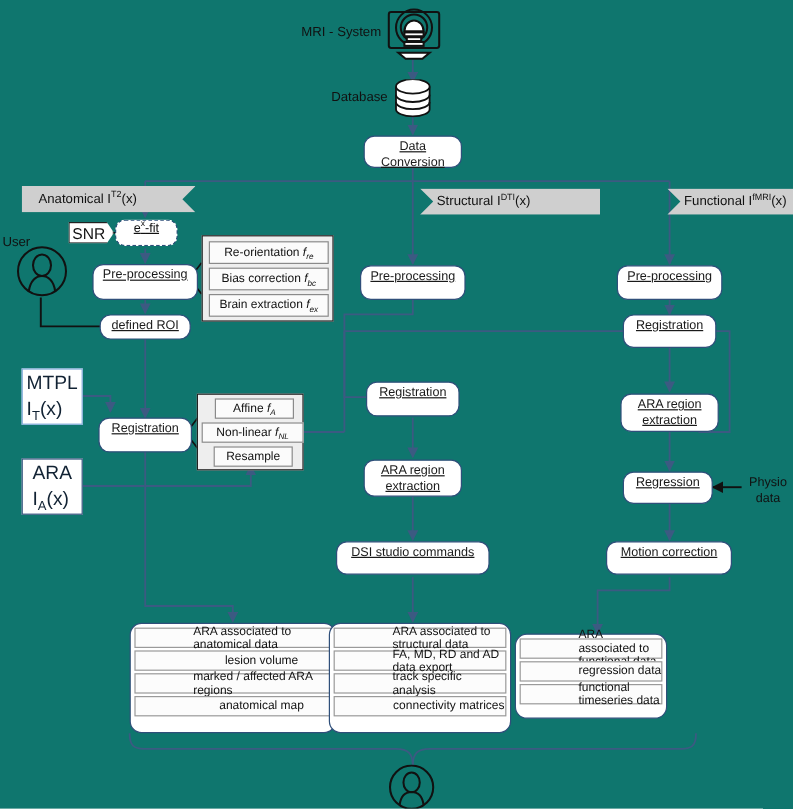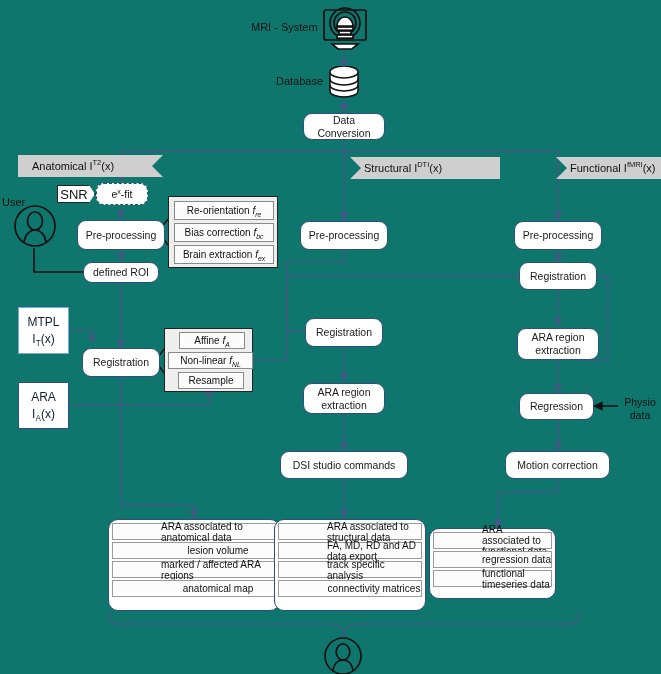--- a/index.html
+++ b/index.html
@@ -1,20 +1,20 @@
 <!DOCTYPE html>
 <html><head>
 <meta charset="utf-8">
 <title>MRI Processing Pipeline Flowchart</title>
 <style>
   html,body{margin:0;padding:0;background:#ffffff;}
   body{font-family:"Liberation Sans",sans-serif;}
   #canvas{position:relative;width:661px;height:674px;overflow:hidden;background:#0f766e;}
   #wires{position:absolute;left:0;top:0;width:661px;height:674px;}
-  .node{position:absolute;box-sizing:border-box;display:flex;align-items:center;justify-content:center;text-align:center;}
+  .node{position:absolute;box-sizing:border-box;display:flex;justify-content:center;text-align:center;text-decoration:underline;}
   
   .proc{
     border:1.4px solid #2f4f7a;border-radius:9px;background:#ffffff;
     font-size:10.5px;color:#1a1a1a;line-height:1.15;padding:2px 4px;
   }
   .proc.two{line-height:1.2;}
   
   .dashed{border:1.3px dashed #2f4f7a;border-radius:8px;background:#fff;font-size:10.5px;color:#111;}
   
   .subitem{
@@ -28,21 +28,21 @@
     display:flex;align-items:center;box-sizing:border-box;
   }
   .banner .btxt{padding-left:14px;white-space:nowrap;}
   .banner.left-arrow{clip-path:polygon(0 0,100% 0,100% 100%,0 100%,11px 50%);}
   .banner.right-tail{clip-path:polygon(0 0,100% 0,calc(100% - 11px) 50%,100% 100%,0 100%);}
   
   .plain{position:absolute;font-size:11px;color:#111;white-space:nowrap;}
   .plain2{position:absolute;font-size:10.5px;color:#111;text-align:center;line-height:1.2;}
   
   .srcbox{position:absolute;box-sizing:border-box;background:#fff;display:flex;align-items:center;
-          justify-content:center;text-align:center;font-size:12px;line-height:1.35;color:#123;}
+          justify-content:center;text-align:left;font-size:16px;line-height:1.35;color:#123;}
   .srcbox.light{border:1.6px solid #7ba7d7;}
   .srcbox.dark{border:1.6px solid #2f4f7a;}
   
   .flag{
     position:absolute;box-sizing:border-box;border:1.3px solid #222;background:#fff;
     font-size:13px;display:flex;align-items:center;justify-content:center;color:#111;
     clip-path:polygon(0 0,84% 0,100% 50%,84% 100%,0 100%);
   }
   
   .outstack{position:absolute;box-sizing:border-box;border:1.5px solid #2f4f7a;border-radius:10px;background:#fff;

